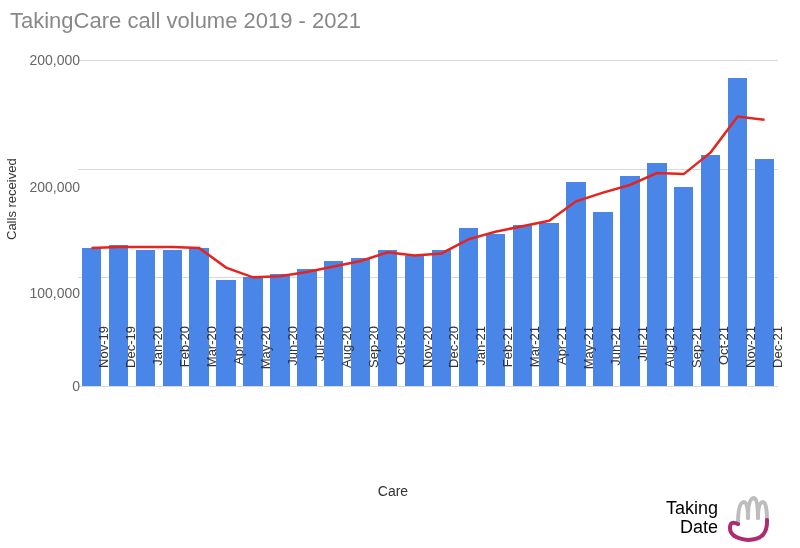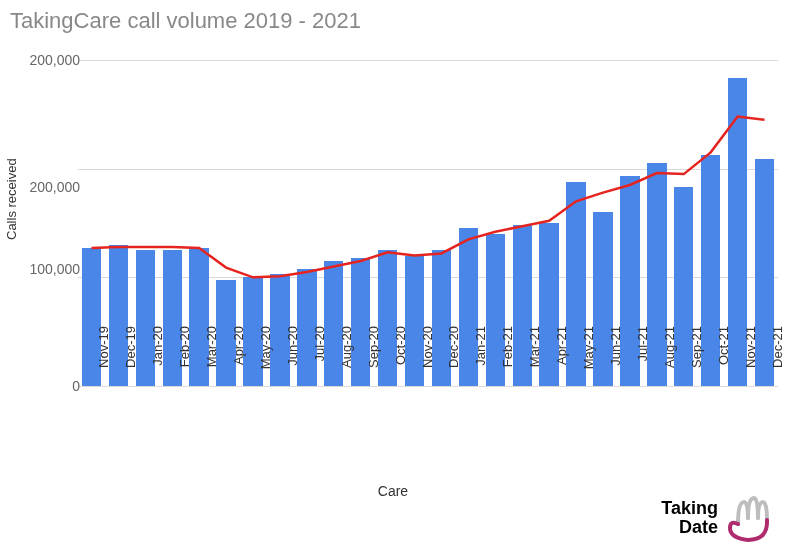--- a/index.html
+++ b/index.html
@@ -102,21 +102,20 @@
     bottom: 6px;
     display: flex;
     align-items: center;
     gap: 8px;
   }
   .logo-text {
     text-align: right;
     font-size: 18px;
     color: #000;
     line-height: 1.05;
-    font-weight: bold;
   }
   .logo-svg {
     width: 48px;
     height: 48px;
   }
 </style>
 </head>
 <body>
 
 <div class="chart-wrap">
@@ -160,21 +159,21 @@
         <div class="bar" style="left: 649.923px; width: 19.3846px; height: 307.527px; background: rgb(74, 134, 232);"></div>
         <div class="bar" style="left: 676.846px; width: 19.3846px; height: 227.113px; background: rgb(74, 134, 232);"></div>
       </div>
     <svg class="line-svg" id="line-svg" viewBox="0 0 700 326" preserveAspectRatio="none">
         <polyline points="13.461538461538462,187.99333333333334 40.38461538461539,186.90666666666667 67.3076923076923,186.90666666666667 94.23076923076924,186.90666666666667 121.15384615384616,187.99333333333334 148.07692307692307,207.55333333333334 175,217.33333333333334 201.9230769230769,216.24666666666667 228.84615384615384,211.9 255.76923076923077,206.46666666666667 282.6923076923077,201.03333333333333 309.6153846153846,192.34 336.53846153846155,195.6 363.46153846153845,193.42666666666668 390.38461538461536,179.29999999999998 417.3076923076923,171.69333333333333 444.2307692307692,166.26 471.15384615384613,160.82666666666665 498.0769230769231,141.26666666666668 525,132.57333333333332 551.9230769230769,124.96666666666667 578.8461538461538,113.01333333333335 605.7692307692307,114.1 632.6923076923077,92.36666666666667 659.6153846153846,56.50666666666666 686.5384615384615,59.76666666666665" fill="none" stroke="#e6241f" stroke-width="2.5"></polyline>
       </svg>
   </div>
 
   <div id="yticks">
       <div class="yTick" style="top: 386px;">0</div>
-      <div class="yTick" style="top: 269px;">100,000</div>
+      <div class="yTick" style="top: 293px;">100,000</div>
       <div class="yTick" style="top: 153px; margin-top: 34px;">200,000</div>
       <div class="yTick" style="top: 60px;">200,000</div>
     </div>
   <div id="xticks">
       <div class="xTick" style="left: 96.4615px;">Nov-19</div>
       <div class="xTick" style="left: 123.385px;">Dec-19</div>
       <div class="xTick" style="left: 150.308px;">Jan-20</div>
       <div class="xTick" style="left: 177.231px;">Feb-20</div>
       <div class="xTick" style="left: 204.154px;">Mar-20</div>
       <div class="xTick" style="left: 231.077px;">Apr-20</div>

